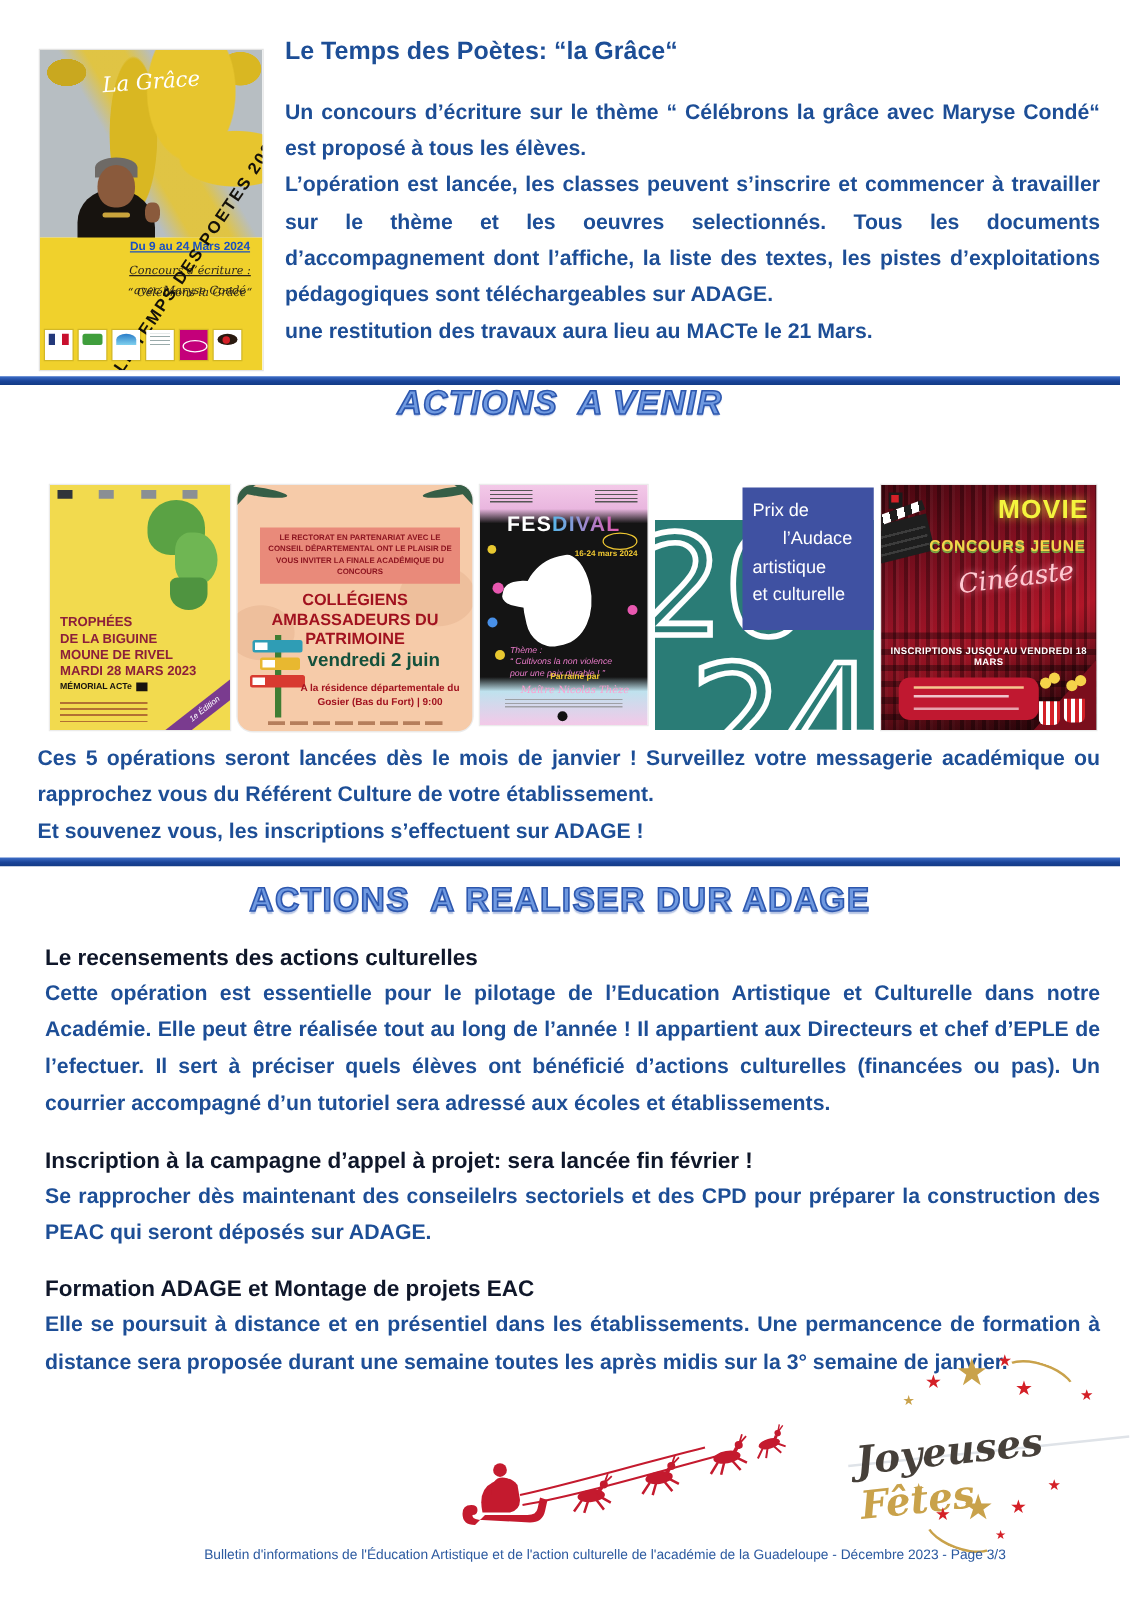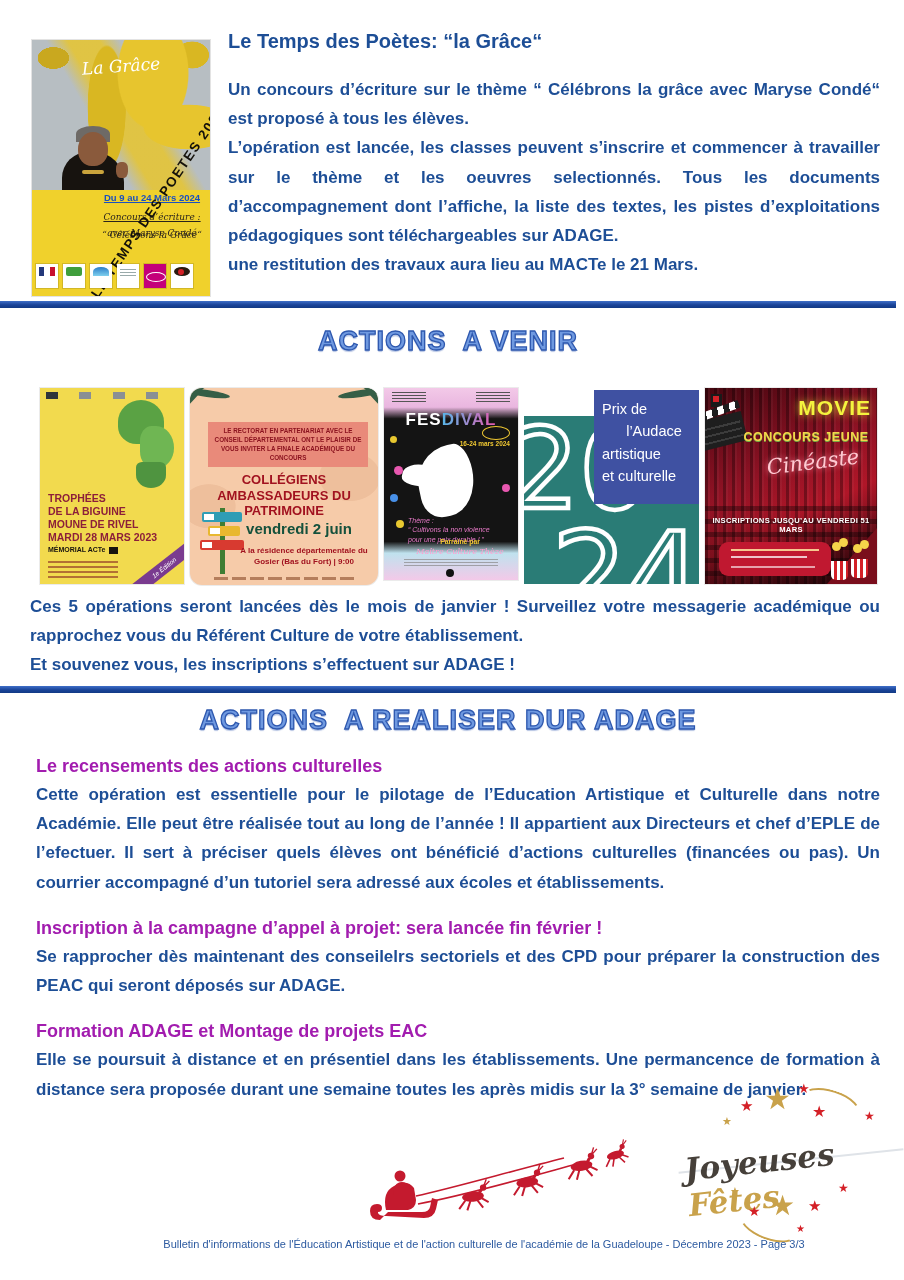--- a/index.html
+++ b/index.html
@@ -17,21 +17,21 @@
   
   .divider{position:absolute;left:0;width:896px;height:7px;
            background:linear-gradient(180deg,#3f6fc8 0%,#1a4499 55%,#123a85 100%);}
   .divider-1{top:301px;}
   .divider-2{top:686px;}
 
   
   .big-head{position:absolute;left:0;width:896px;text-align:center;
             font-size:27px;font-weight:800;letter-spacing:1px;color:#6f99e0;
             -webkit-text-stroke:1.3px #2d57ae;text-shadow:0 2px 1px rgba(45,87,174,.35);}
-  .head-venir{top:326px;}
+  .head-venir{top:307px;font-style:italic;}
   .head-adage{top:705px;}
 
   
   .poster-lagrace{position:absolute;left:32px;top:40px;width:178px;height:256px;overflow:hidden;
                   box-shadow:0 0 0 1px #e3e3e3;}
   .lg-photo{position:absolute;left:0;top:0;width:178px;height:150px;background:
       radial-gradient(ellipse 26px 18px at 12% 12%,#c9a81f 0 60%,transparent 61%),
       radial-gradient(ellipse 60px 95px at 68% 22%,#e7c52e 0 58%,transparent 60%),
       radial-gradient(ellipse 34px 110px at 42% 45%,#d9b722 0 55%,transparent 57%),
       radial-gradient(ellipse 85px 42px at 88% 58%,#e7c52e 0 52%,transparent 54%),
@@ -186,21 +186,21 @@
           background:repeating-linear-gradient(90deg,#fff 0 3px,#d42027 3px 6px);}
   .mv-cup.c1{left:2px;}
   .mv-cup.c2{left:22px;bottom:2px;}
   .mv-corn{position:absolute;width:9px;height:9px;background:#f5d44a;border-radius:50%;}
 
   
   .venir-par{position:absolute;left:30px;top:592px;width:850px;color:#1d4e96;}
 
   
   .adage-col{position:absolute;left:36px;top:756px;width:844px;}
-  .red-head{color:#a21caf;font-size:18px;font-weight:700;margin:0 0 3px 0;}
+  .red-head{color:#0f172a;font-size:18px;font-weight:700;margin:0 0 3px 0;}
   .sec-body{font-size:17px;line-height:1.72;font-weight:600;color:#1d4e96;text-align:justify;margin:0;}
   .sec{margin-bottom:21px;}
 
   
   .sleigh{position:absolute;left:368px;top:1138px;width:266px;height:92px;}
 
   
   .joyeuses{position:absolute;left:678px;top:1082px;width:226px;height:164px;}
   .jf-line{position:absolute;left:0;top:78px;width:226px;height:2px;background:#dfe3e8;transform:rotate(-6deg);}
   .jf-text{position:absolute;left:8px;top:58px;width:218px;transform:rotate(-6deg);
@@ -338,21 +338,21 @@
         </div>
       <span class="fd-dot" style="left:10px;top:78px;width:9px;height:9px;background:#e858b0;"></span>
       <span class="fd-dot" style="left:6px;top:106px;width:8px;height:8px;background:#4890e8;"></span>
       <span class="fd-dot" style="left:12px;top:132px;width:8px;height:8px;background:#e8c830;"></span>
       <span class="fd-dot" style="left:6px;top:48px;width:7px;height:7px;background:#e8c830;"></span>
       <span class="fd-dot" style="right:8px;top:96px;width:8px;height:8px;background:#e858b0;"></span>
       <div class="fd-theme ml">Thème :
 “ Cultivons la non violence
 pour une paix durable ! ”</div>
       <div class="fd-spon">Parrainé par</div>
-      <div class="fd-name">Maître Culture Thèze</div>
+      <div class="fd-name">Maître Nicolas Thèze</div>
       <div class="fd-foot"></div>
       <div class="fd-circ"></div>
     </div>
 
     <div class="pcard p-audace">
       <div class="ad-teal">
         <svg width="175" height="168" viewBox="0 0 175 168">
           <text x="-16" y="92" font-size="112" font-family="DejaVu Sans, sans-serif" fill="none" stroke="#ffffff" stroke-width="4.5">20</text>
           <text x="28" y="200" font-size="118" font-family="DejaVu Sans, sans-serif" fill="none" stroke="#ffffff" stroke-width="4.5">24</text>
         </svg>
@@ -363,21 +363,21 @@
 et culturelle</div>
     </div>
 
     <div class="pcard p-movie">
       <div class="mv-logo"></div>
       <div class="mv-word">MOVIE</div>
       <div class="mv-clap"></div>
       <div class="mv-title">CONCOURS JEUNE</div>
       <div class="mv-script">Cinéaste</div>
       <div class="mv-seats"></div>
-      <div class="mv-insc">INSCRIPTIONS JUSQU’AU VENDREDI 51 MARS</div>
+      <div class="mv-insc">INSCRIPTIONS JUSQU’AU VENDREDI 18 MARS</div>
       <div class="mv-corner"></div>
       <div class="mv-box">
           <i></i>
           <i></i>
           <i></i>
         </div>
       <div class="mv-pop">
         <span class="mv-corn" style="left:3px;top:2px;"></span>
         <span class="mv-corn" style="left:10px;top:-2px;"></span>
         <span class="mv-corn" style="left:24px;top:4px;"></span>

